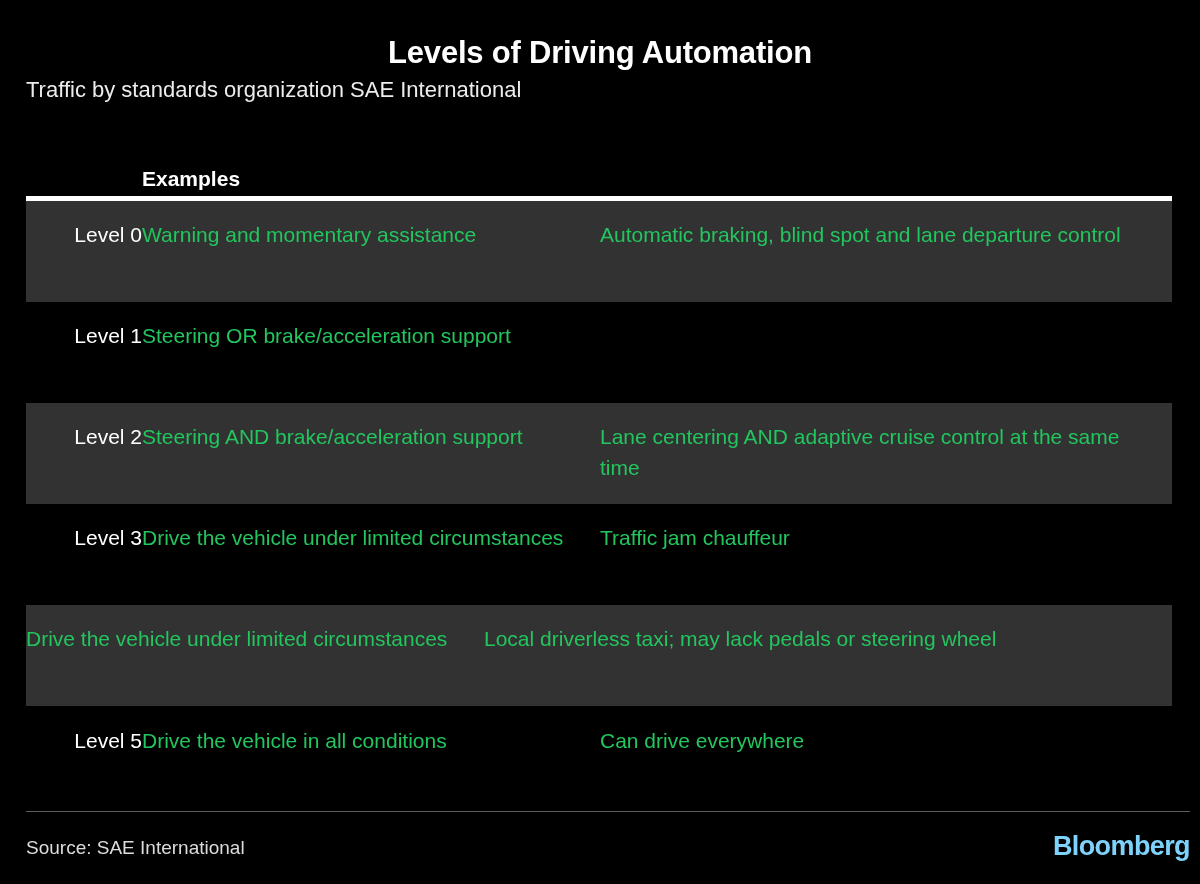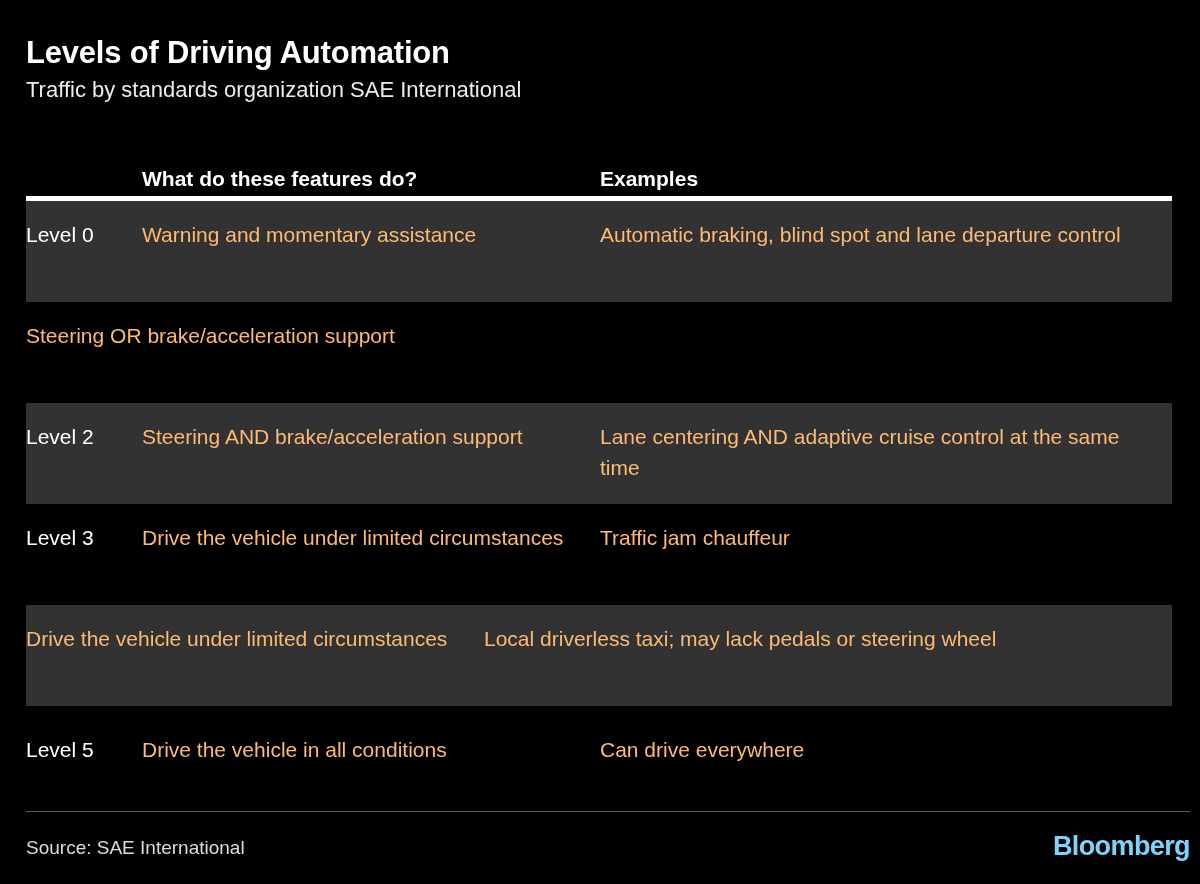--- a/index.html
+++ b/index.html
@@ -32,20 +32,21 @@
     right: 26px;
   }
   .title {
     font-size: 31px;
     font-weight: bold;
     letter-spacing: -0.2px;
     line-height: 38px;
     color: #ffffff;
     margin: 0;
     white-space: nowrap;
+    text-align: center;
   }
   .subtitle {
     font-size: 22px;
     font-weight: normal;
     line-height: 30px;
     color: #ececec;
     margin: 3px 0 0 0;
     white-space: nowrap;
   }
 
@@ -71,26 +72,27 @@
   }
 
   .row {
     display: flex;
     min-height: 101px;
     box-sizing: border-box;
     padding-top: 18px;
   }
   .row.shaded { background: #323232; }
   .row.plain  { background: #000000; }
-  .row.last   { min-height: 60px; padding-top: 28px; padding-bottom: 14px; }
+  .row.last   { min-height: 60px; padding-top: 19px; padding-bottom: 14px; }
 
   .col-level {
     width: 116px;
     flex: 0 0 116px;
     box-sizing: border-box;
+    text-align: right;
   }
   .col-what {
     width: 458px;
     flex: 0 0 458px;
     box-sizing: border-box;
     padding-right: 26px;
   }
   .col-example {
     flex: 1 1 auto;
     box-sizing: border-box;
@@ -100,21 +102,21 @@
   .th {
     font-size: 21px;
     font-weight: bold;
     color: #ffffff;
     line-height: 26px;
   }
 
   .cell {
     font-size: 21px;
     line-height: 31px;
-    color: #fdba74;
+    color: #22c55e;
     font-weight: normal;
   }
   .cell.level {
     color: #ffffff;
   }
 
   
   .footer {
     position: absolute;
     left: 26px;
@@ -154,43 +156,43 @@
     <h1 class="title">Levels of Driving Automation</h1>
     <div class="subtitle">Traffic by standards organization SAE International</div>
   </div>
 
   <div class="table">
 
     <div class="thead">
       <div class="col-level">
         <span class="th"></span>
       </div>
-      <div class="col-what">
-        <span class="th">What do these features do?</span>
-      </div>
       <div class="col-example">
         <span class="th">Examples</span>
       </div>
     </div>
 
     <div class="rule"></div>
 
     <div class="row shaded">
       <div class="col-level">
         <span class="cell level">Level 0</span>
       </div>
       <div class="col-what">
         <span class="cell">Warning and momentary assistance</span>
       </div>
       <div class="col-example">
         <span class="cell">Automatic braking, blind spot and lane departure control</span>
       </div>
     </div>
 
     <div class="row plain">
+      <div class="col-level">
+        <span class="cell level">Level 1</span>
+      </div>
       <div class="col-what">
         <span class="cell">Steering OR brake/acceleration support</span>
       </div>
     </div>
 
     <div class="row shaded">
       <div class="col-level">
         <span class="cell level">Level 2</span>
       </div>
       <div class="col-what">

